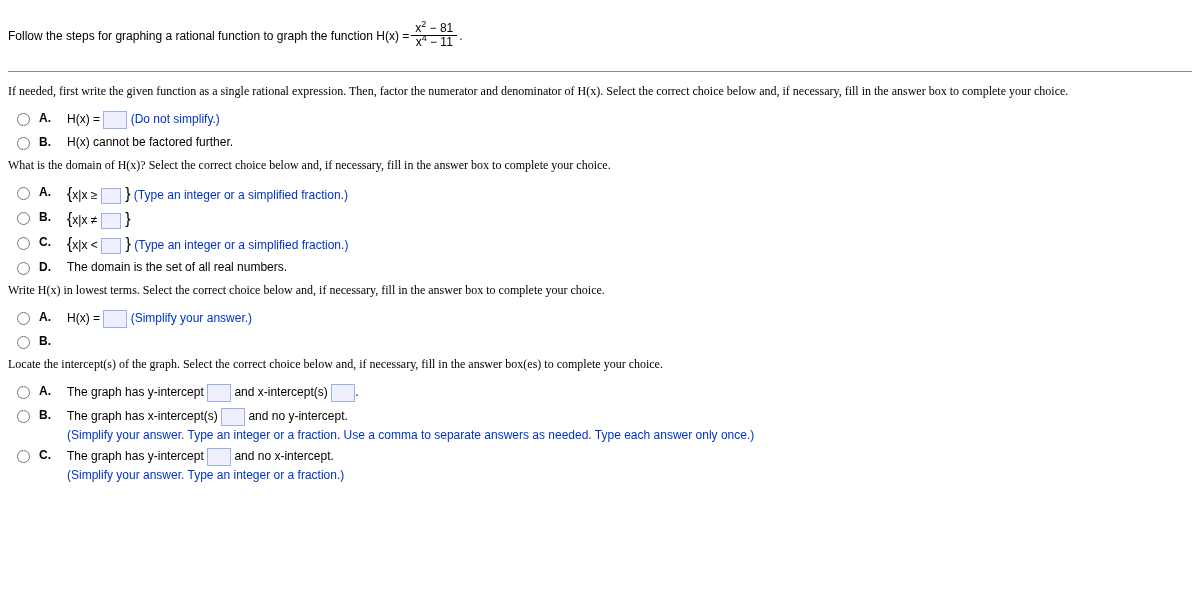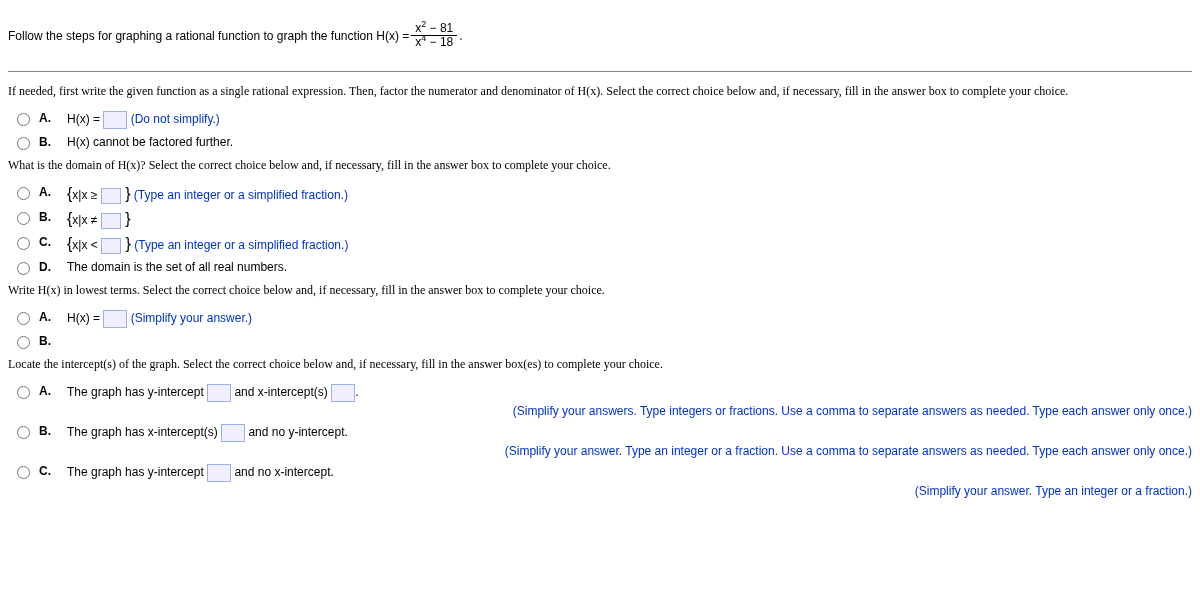--- a/index.html
+++ b/index.html
@@ -35,21 +35,21 @@
   .section { margin: 8px 0 12px 0; font-family: Liberation Serif, serif; }
   .option-row {
     display: flex;
     align-items: flex-start;
     margin: 6px 0 6px 4px;
     gap: 6px;
   }
   .option-row input[type=radio] { margin-top: 2px; flex:0 0 auto; }
   .opt-letter { font-weight: bold; margin-right: 6px; flex:0 0 auto; min-width:16px; }
   .opt-body { flex:1 1 auto; }
-  .blue { color: #0033cc; text-align: right; }
+  .blue { color: #0033cc; }
   .answer-box {
     display: inline-block;
     width: 22px;
     height: 16px;
     background: #efefff;
     border: 1px solid #9bb0e6;
     vertical-align: middle;
   }
   .answer-box-sm {
     display: inline-block;
@@ -64,21 +64,21 @@
 </head>
 <body>
 
 <div class="intro">
   <span>Follow the steps for graphing a rational function to graph the function H(x) =</span>
   <span class="frac">
     <span class="num">
       <span>x</span><sup>2</sup><span> − 81</span>
     </span>
     <span class="den">
-      <span>x</span><sup>4</sup><span> − 18</span>
+      <span>x</span><sup>4</sup><span> − 11</span>
     </span>
   </span>
   <span>.</span>
 </div>
 
 <hr class="rule">
 
 <div class="section">
   <div>If needed, first write the given function as a single rational expression. Then, factor the numerator and denominator of H(x). Select the correct choice below and, if necessary, fill in the answer box to complete your choice.</div>
 </div>
@@ -151,21 +151,20 @@
 
 <div class="section">
   <div>Locate the intercept(s) of the graph. Select the correct choice below and, if necessary, fill in the answer box(es) to complete your choice.</div>
 </div>
 
 <div class="option-row">
   <input type="radio" name="q4" style="">
   <span class="opt-letter">A.</span>
   <span class="opt-body">
     <span>The graph has y-intercept </span><span class="answer-box"></span><span> and x-intercept(s) </span><span class="answer-box"></span><span>.</span>
-    <div class="blue line2">(Simplify your answers. Type integers or fractions. Use a comma to separate answers as needed. Type each answer only once.)</div>
   </span>
 </div>
 <div class="option-row">
   <input type="radio" name="q4" style="">
   <span class="opt-letter">B.</span>
   <span class="opt-body">
     <span>The graph has x-intercept(s) </span><span class="answer-box"></span><span> and no y-intercept.</span>
     <div class="blue line2">(Simplify your answer. Type an integer or a fraction. Use a comma to separate answers as needed. Type each answer only once.)</div>
   </span>
 </div>

